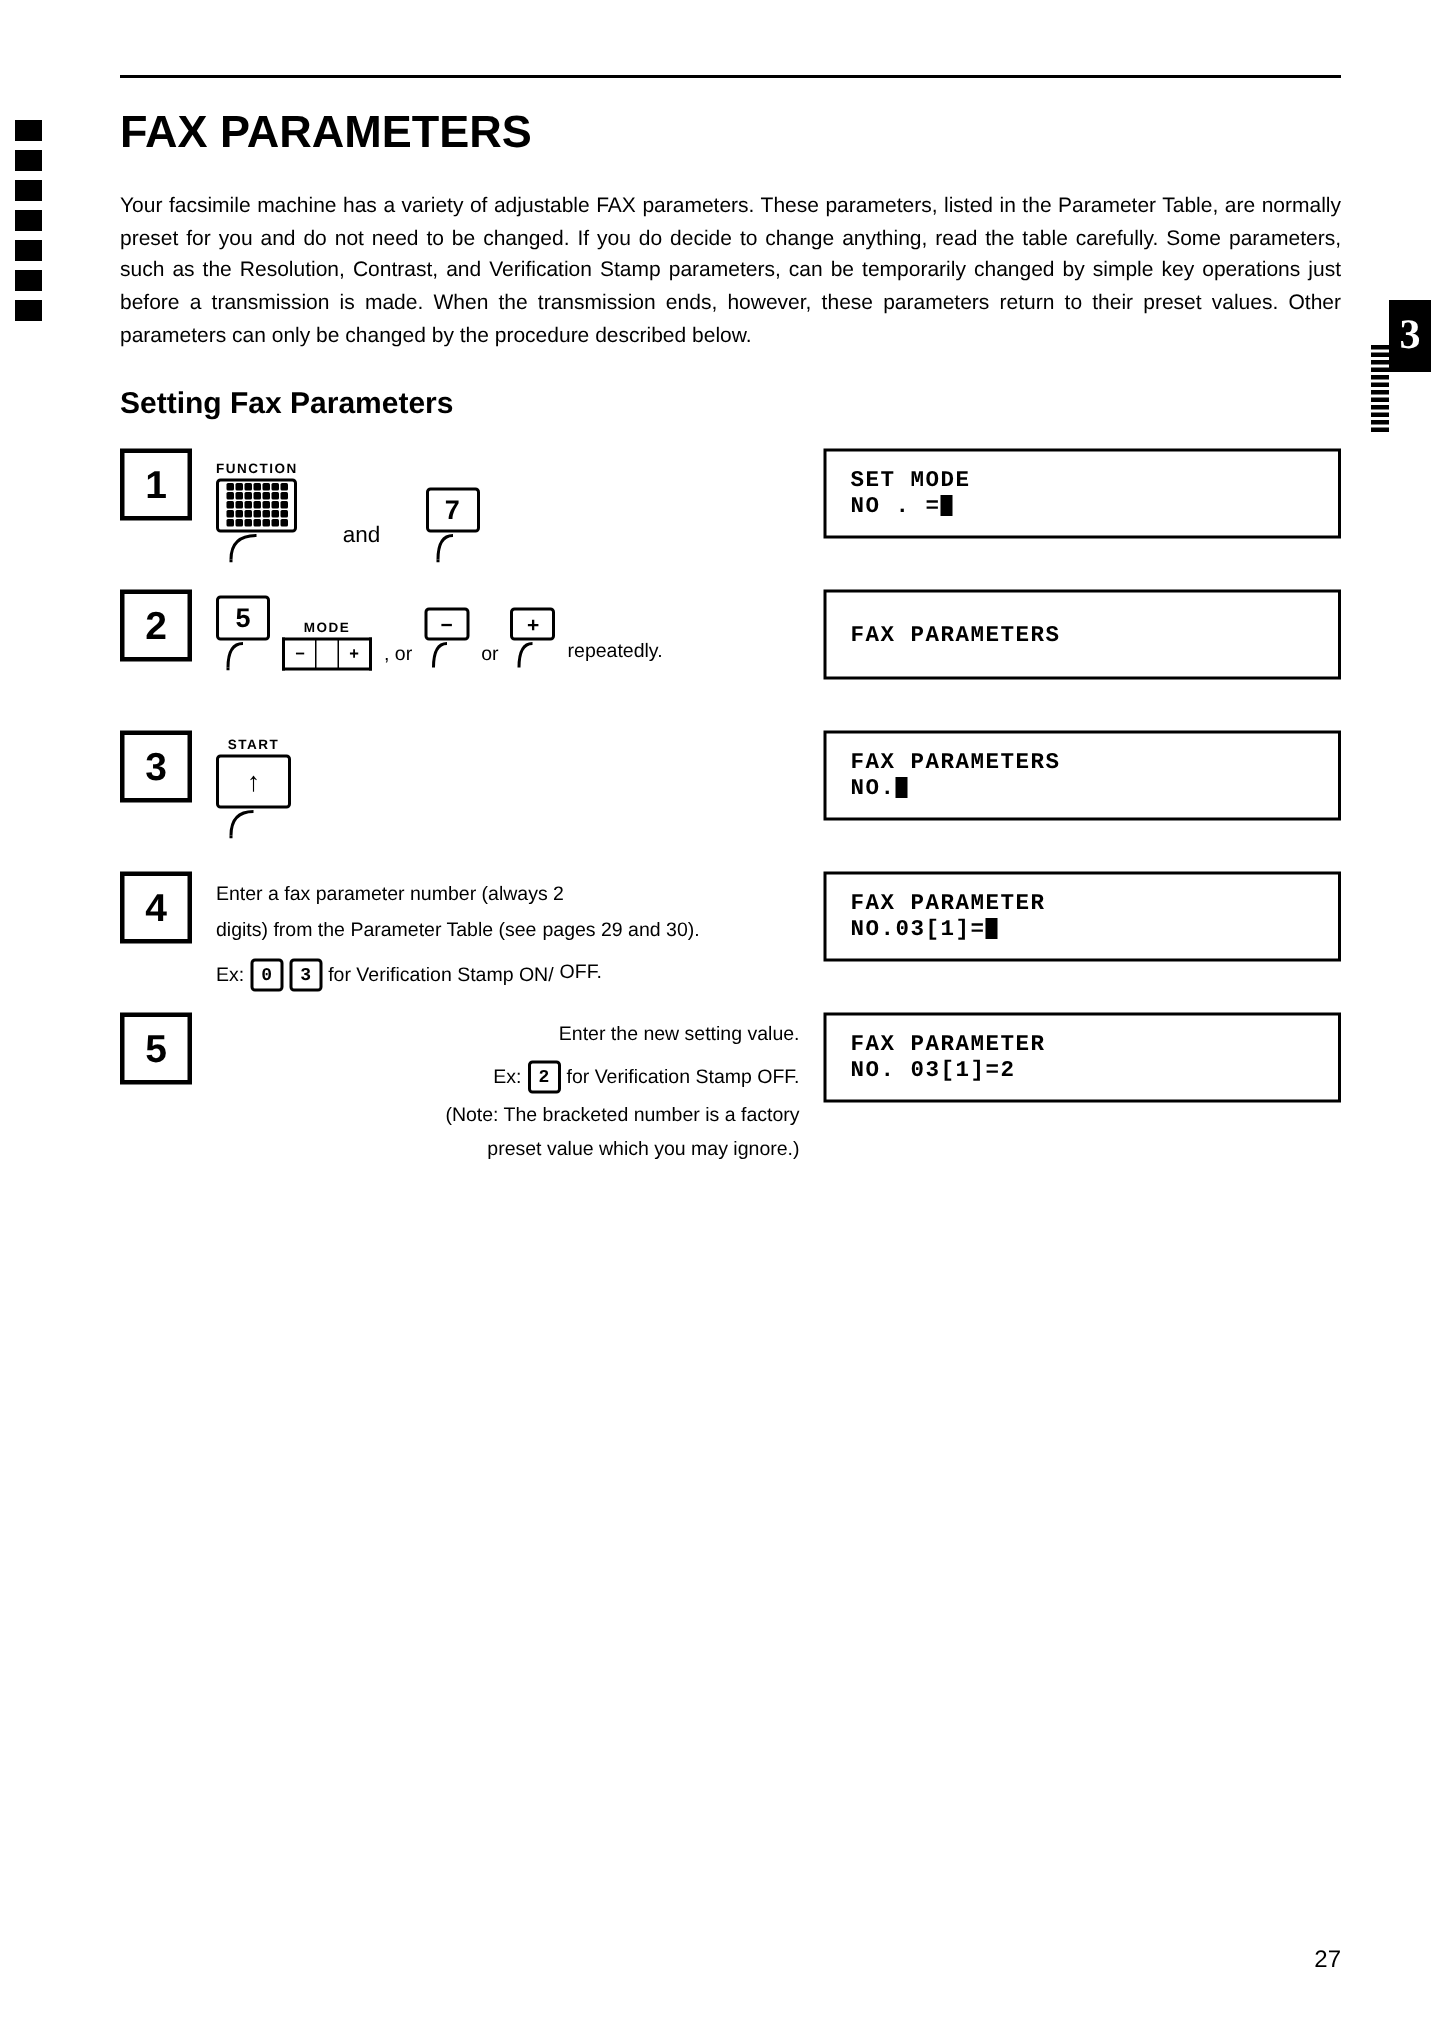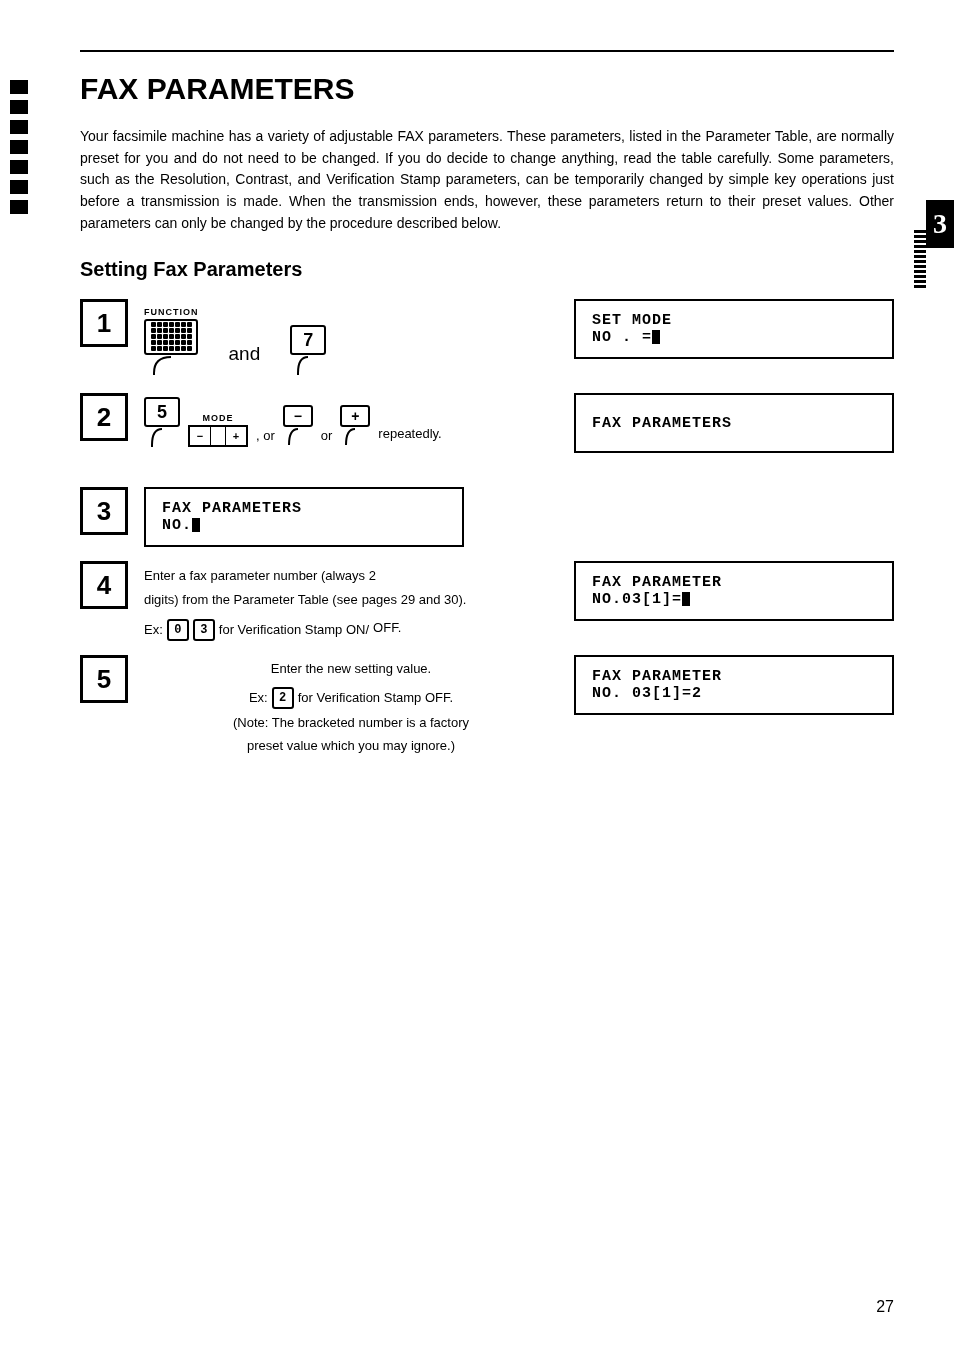--- a/index.html
+++ b/index.html
@@ -123,21 +123,21 @@
       display: flex;
       align-items: center;
       flex-wrap: wrap;
       gap: 6px;
       min-height: 80px;
       padding-top: 4px;
     }
 
     
     .step-right {
-      width: 320px;
+      width: 345px;
       border: 2px solid #000;
       min-height: 60px;
       display: flex;
       flex-direction: column;
       align-items: flex-start;
       justify-content: center;
       padding: 10px 16px;
       flex-shrink: 0;
     }
 
@@ -231,21 +231,21 @@
     }
 
     
     .arm-svg {
       display: inline-block;
       vertical-align: middle;
     }
 
     
     .and-text {
-      font-size: 19px;
+      font-size: 15px;
       font-family: Arial, sans-serif;
       font-weight: normal;
       align-self: flex-end;
       margin-bottom: 6px;
     }
 
     .or-text {
       font-size: 13px;
       font-family: Arial, sans-serif;
     }
@@ -448,20 +448,34 @@
       </div>
     </div>
 
     <div class="step-right">
       <span class="display-line">FAX PARAMETERS</span>
     </div>
   </div>
 
   <div class="step-row">
     <div class="step-num-box">3</div>
+    <div class="step-left" style="flex-direction:column; align-items:flex-start;">
+
+      <div class="hand-group">
+        <div class="hand-label">START</div>
+        <div class="key-hand">
+
+          <div class="key-btn" style="width:50px; height:36px; font-size:18px;">↑</div>
+          <svg width="50" height="20" class="arm-svg">
+            <path d="M25,2 Q10,2 10,18" stroke="#000" stroke-width="2" fill="none"></path>
+            <line x1="10" y1="18" x2="10" y2="20" stroke="#000" stroke-width="2"></line>
+          </svg>
+        </div>
+      </div>
+    </div>
 
     <div class="step-right">
       <span class="display-line">FAX PARAMETERS</span>
       <span class="display-line">NO.<span class="cursor-block"></span></span>
     </div>
   </div>
 
   <div class="step-row" style="align-items:flex-start;">
     <div class="step-num-box">4</div>
     <div class="step-left" style="align-items:center; gap:4px;">
@@ -478,21 +492,21 @@
     </div>
 
     <div class="step-right">
       <span class="display-line">FAX PARAMETER</span>
       <span class="display-line">NO.03[1]=<span class="cursor-block"></span></span>
     </div>
   </div>
 
   <div class="step-row" style="align-items:flex-start;">
     <div class="step-num-box">5</div>
-    <div class="step-left" style="flex-direction:column; align-items:center; gap:4px;">
+    <div class="step-left" style="flex-direction:column; align-items:flex-end; gap:4px;">
       <p class="step-text-block">Enter the new setting value.</p>
       <div style="display:flex; align-items:center; gap:4px; margin-top:4px; flex-wrap:wrap;">
         <span class="step-text-block">Ex:</span>
         <span class="inline-key">2</span>
         <span class="step-text-block">for Verification Stamp OFF.</span>
       </div>
       <p class="step-text-block">(Note: The bracketed number is a factory</p>
       <p class="step-text-block">preset value which you may ignore.)</p>
     </div>
 

